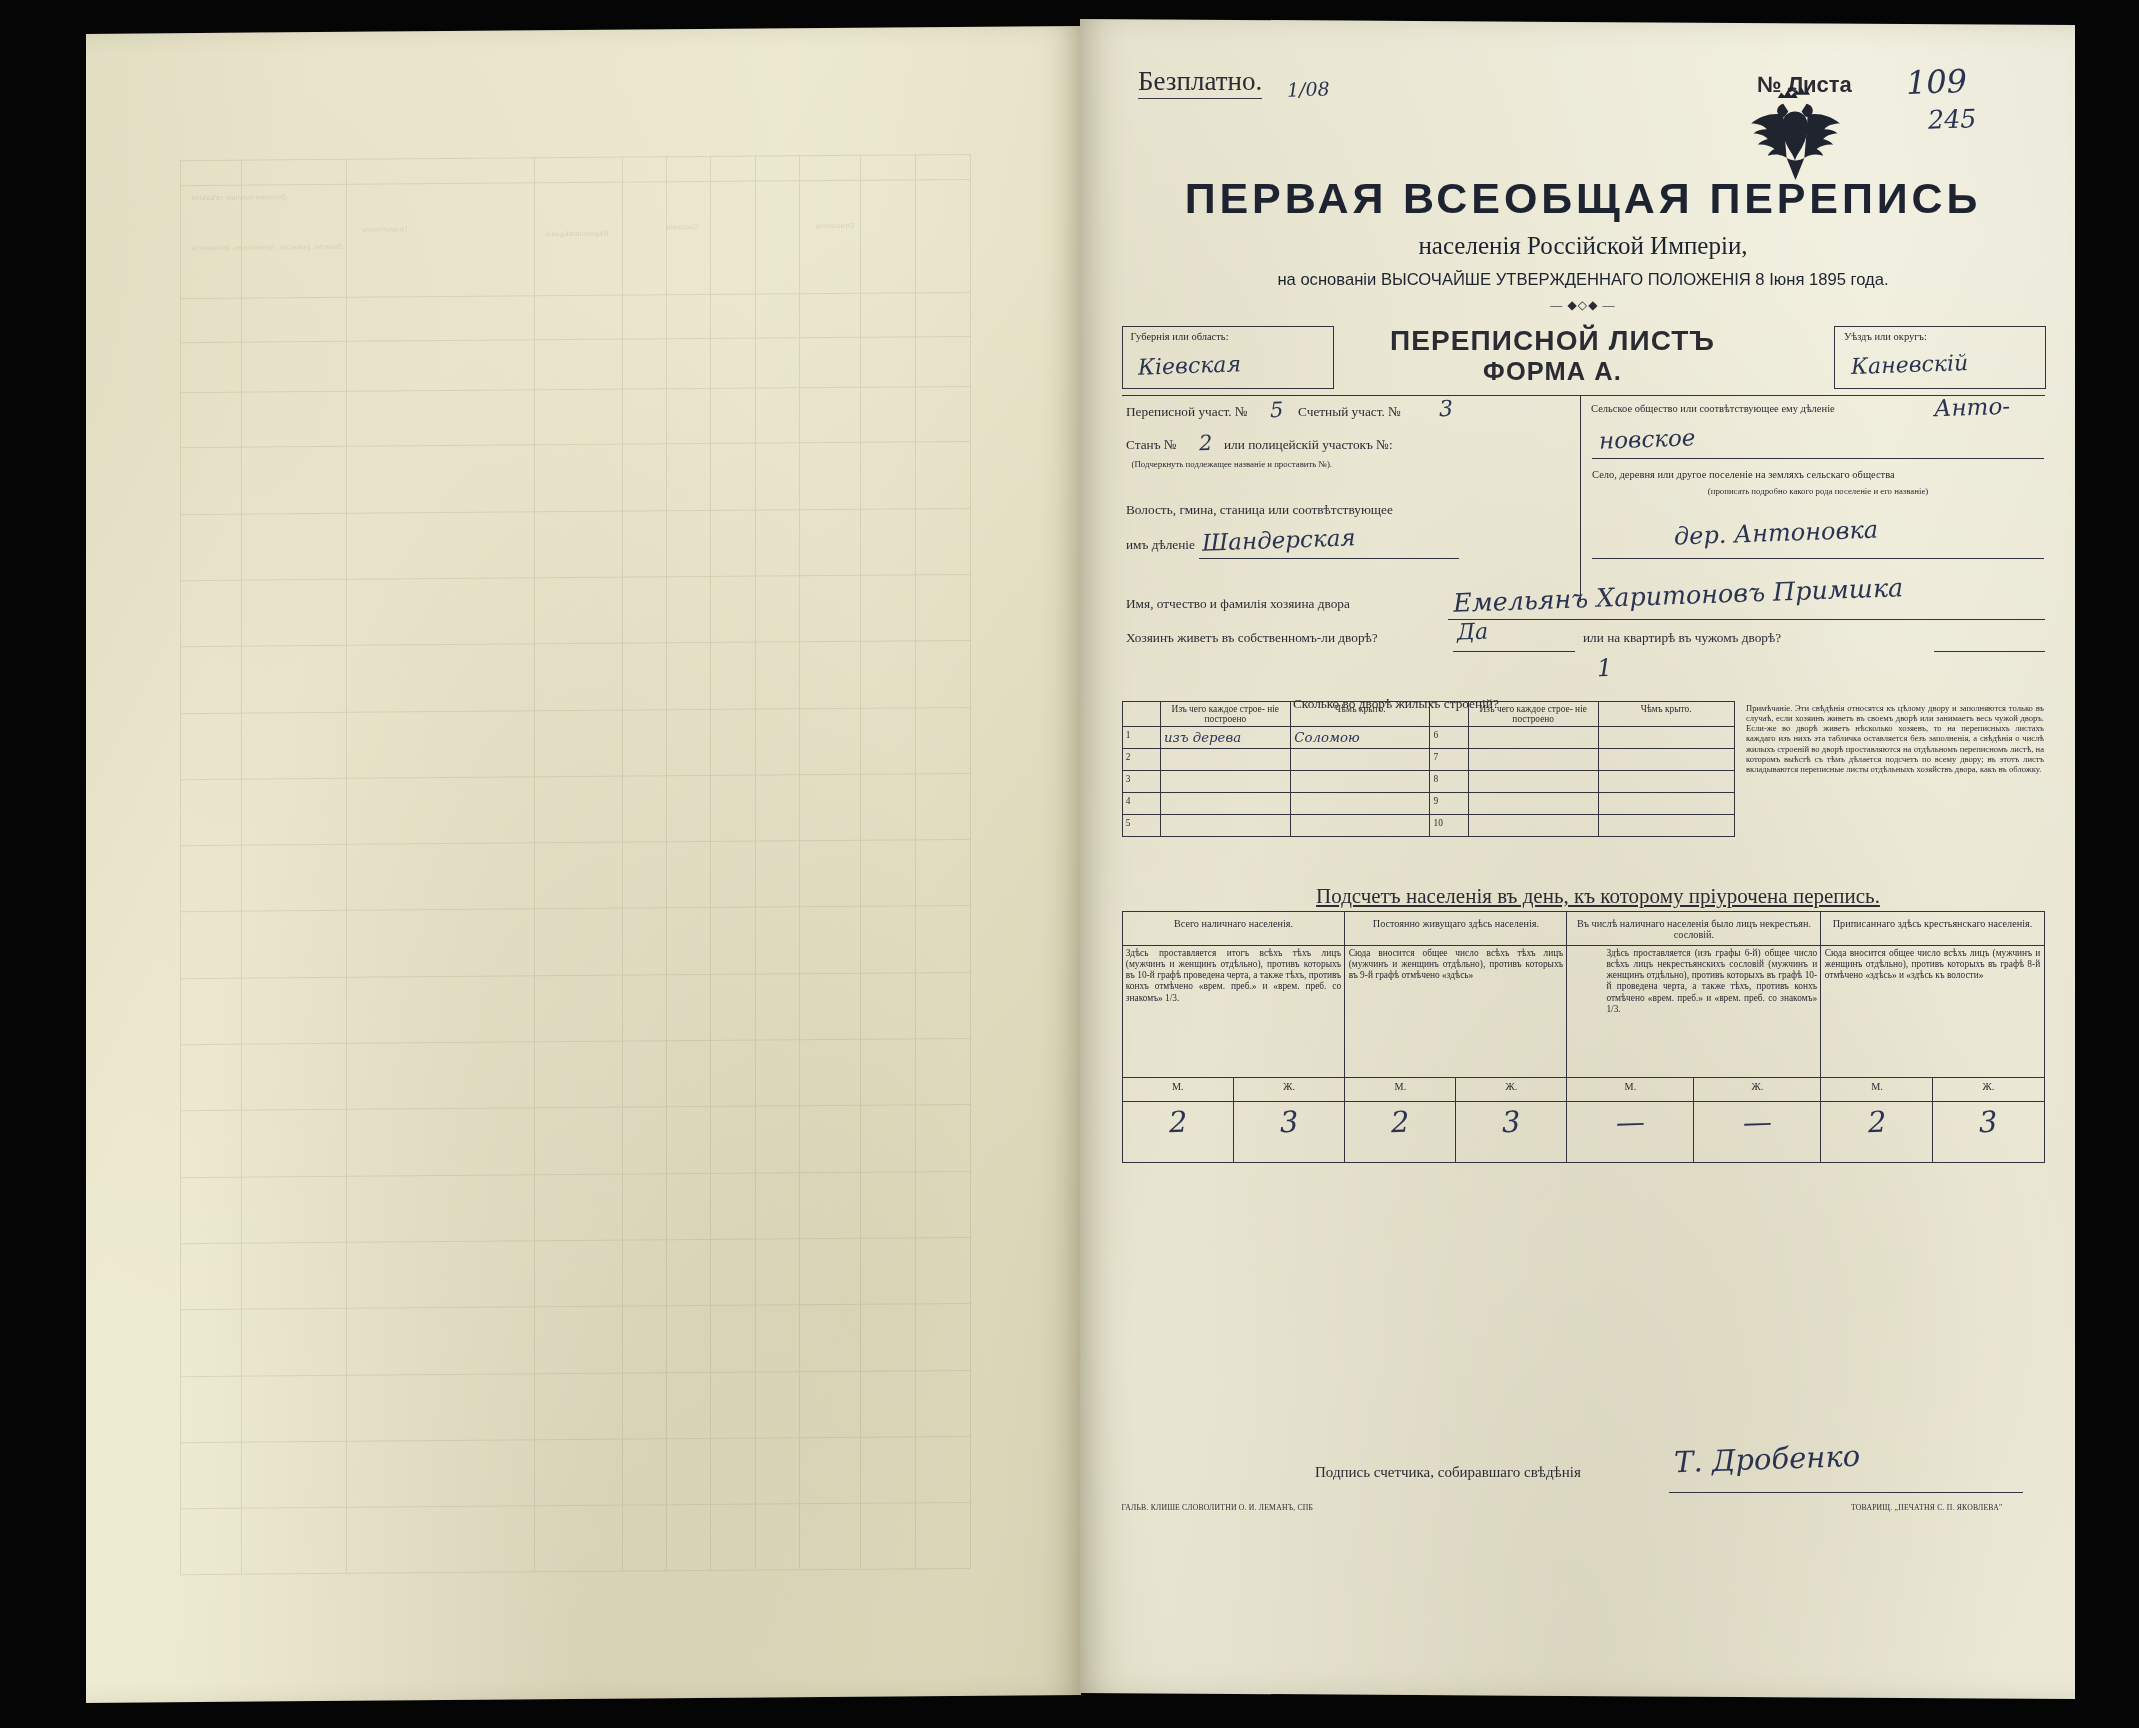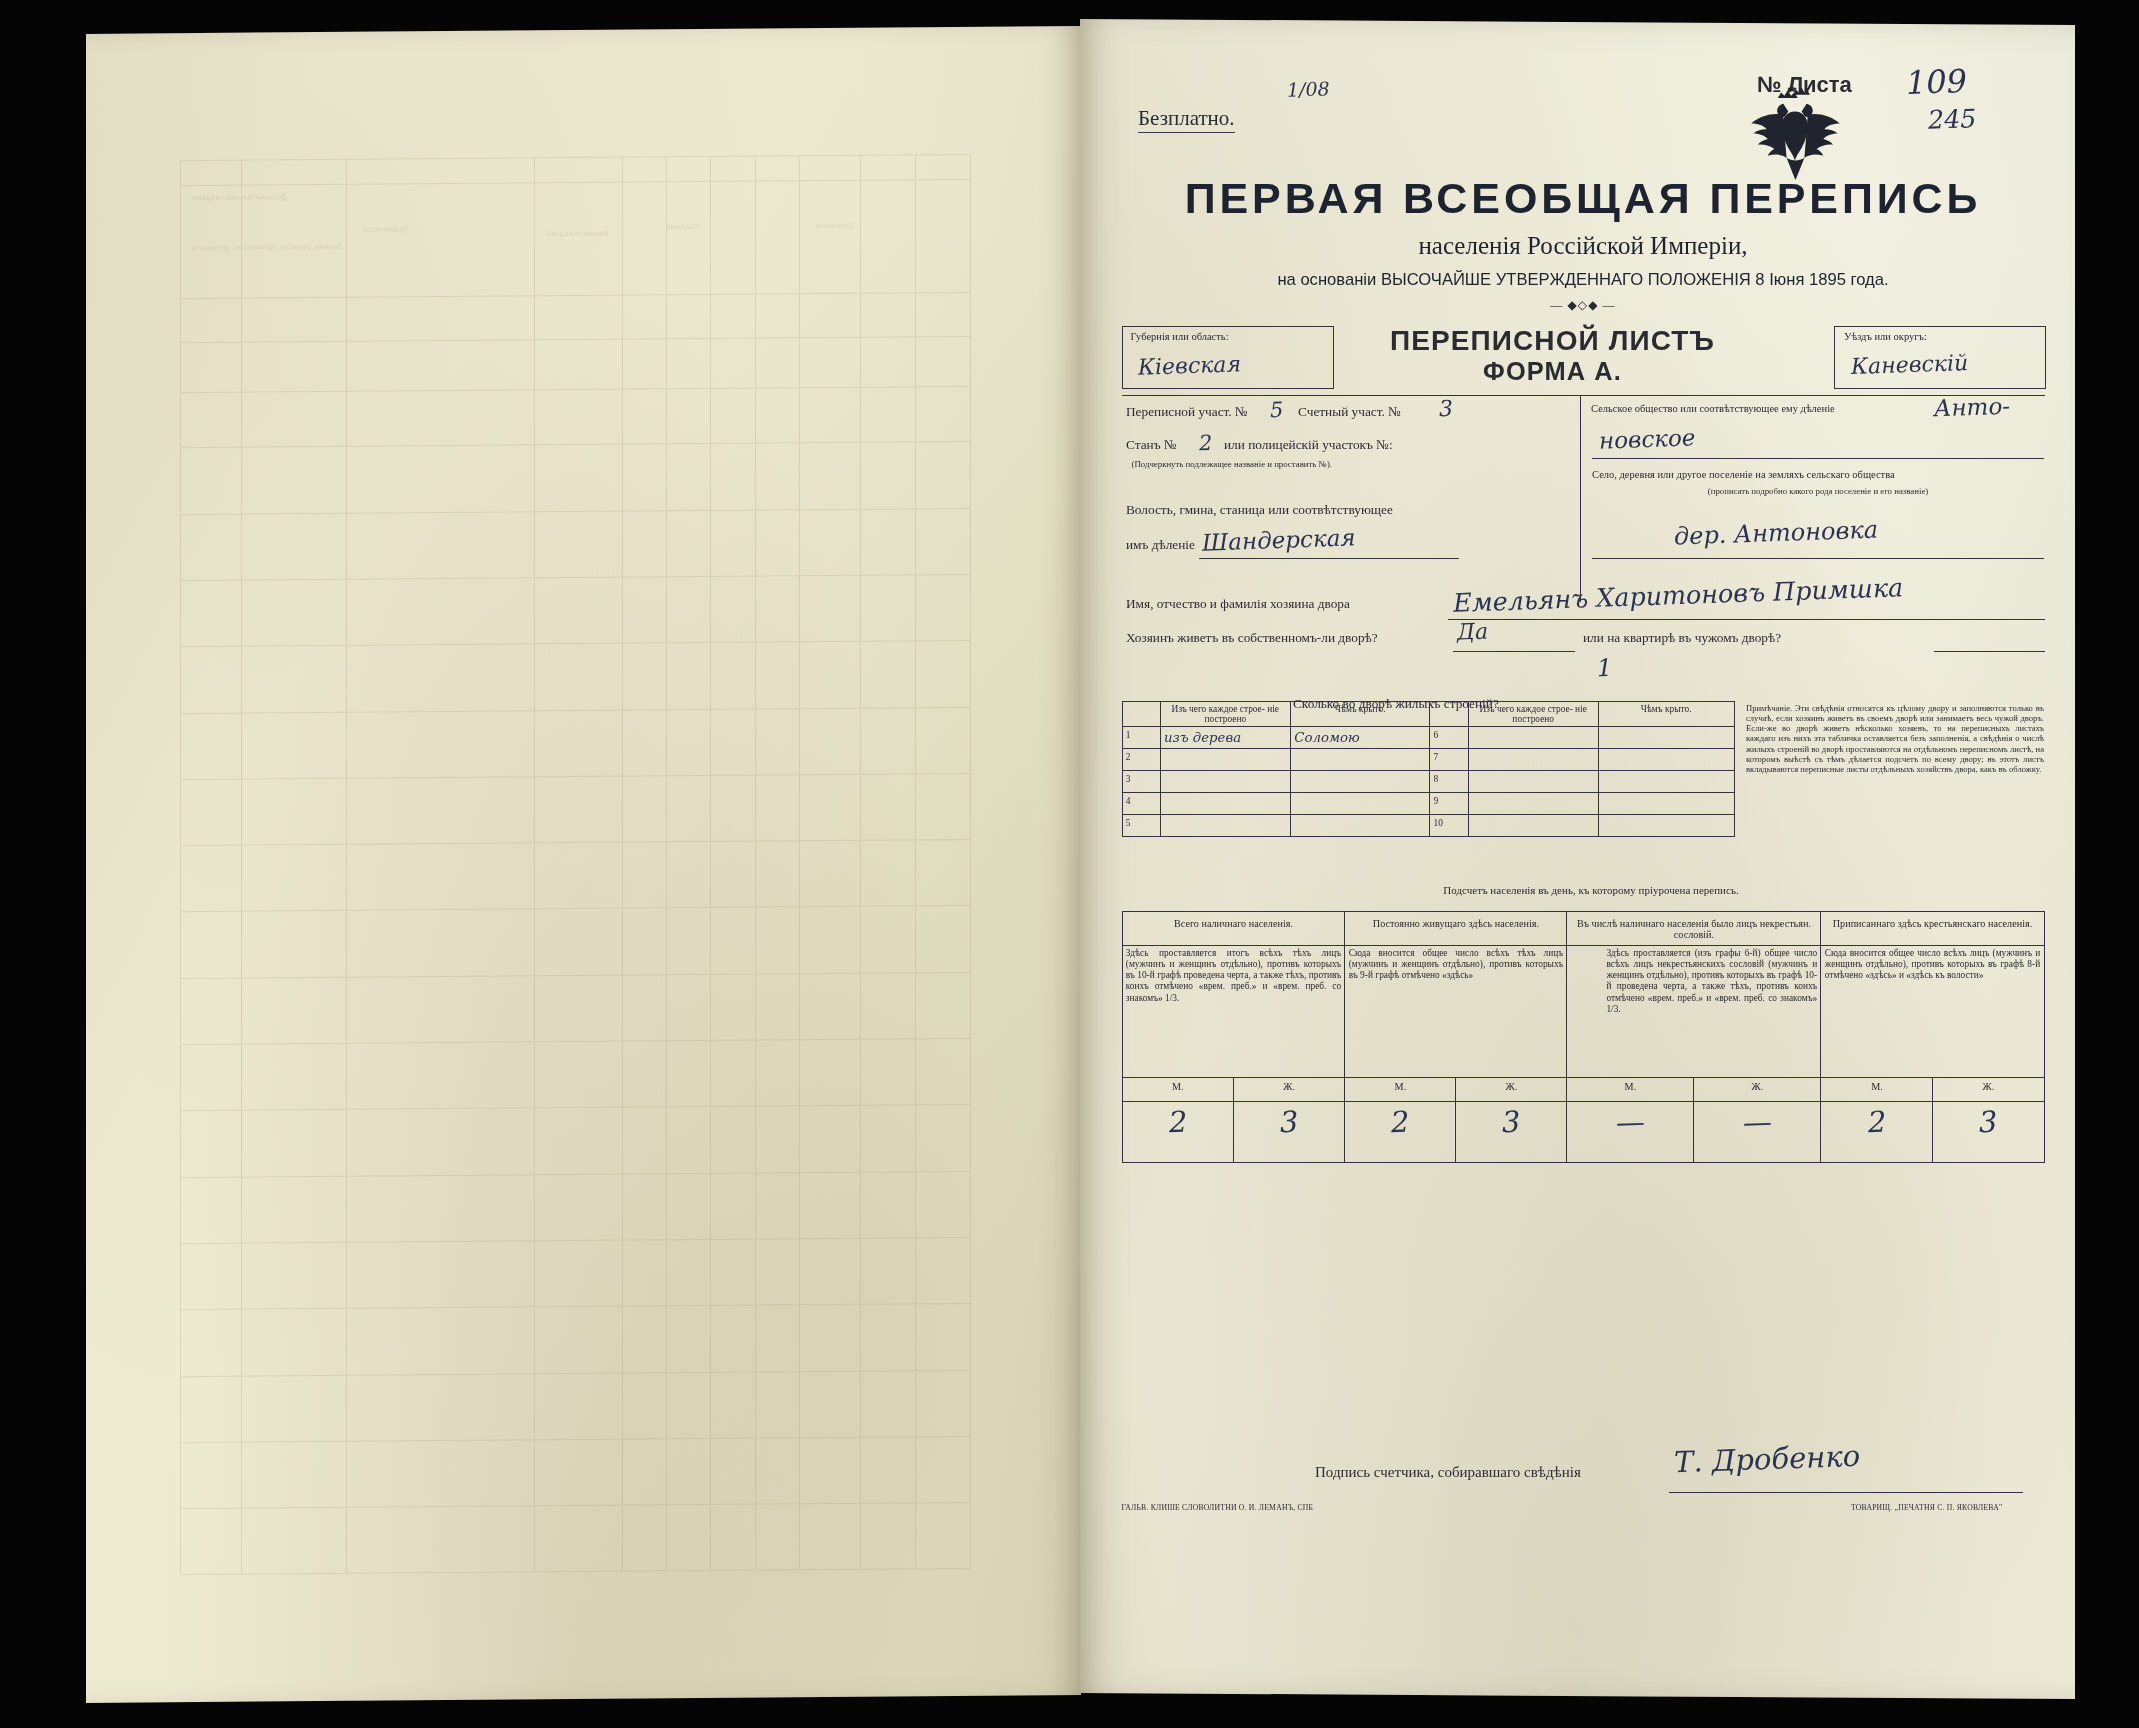--- a/index.html
+++ b/index.html
@@ -110,21 +110,21 @@
       <div class="ghost-txt" style="left:635px;top:66px;">Отношеніе</div>
     </div>
   </div>
 
   <div class="paper" id="right-page">
     <div class="grain"></div>
   </div>
 
   <div id="sheet">
 
-    <div class="blk" style="left:22px;top:0;font-size:21px;margin-top:40px;">
+    <div class="blk" style="left:22px;top:0;font-size:27px;">
       <span class="ul" style="padding-bottom:1.1px;">Безплатно.</span>
     </div>
     <div class="blk hand" style="left:171px;top:12px;font-size:19px;">1/08</div>
 
     <div class="blk" style="left:641px;top:5.5px;font-size:22px;font-weight:bold;font-family:'Liberation Sans',sans-serif;">№ Листа</div>
     <div class="blk hand" style="left:790px;top:-3.3px;font-size:32px;">109</div>
     <div class="blk hand" style="left:812px;top:38px;font-size:25.4px;">245</div>
 
     <div class="eagle">
       <svg viewBox="0 0 200 175" width="111" height="97">
@@ -257,21 +257,21 @@
           <td style="border-right:none;">10</td>
           <td></td>
           <td></td>
         </tr>
       </tbody>
         </table>
     </div>
 
     <div class="blk note" style="left:630px;top:637px;width:298px;">Примѣчаніе. Эти свѣдѣнія относятся къ цѣлому двору и заполняются только въ случаѣ, если хозяинъ живетъ въ своемъ дворѣ или занимаетъ весь чужой дворъ. Если-же во дворѣ живетъ нѣсколько хозяевъ, то на переписныхъ листахъ каждаго изъ нихъ эта табличка оставляется безъ заполненія, а свѣдѣнія о числѣ жилыхъ строеній во дворѣ проставляются на отдѣльномъ переписномъ листѣ, на которомъ выѣстѣ съ тѣмъ дѣлается подсчетъ по всему двору; въ этотъ листъ вкладываются переписные листы отдѣльныхъ хозяйствъ двора, какъ въ обложку.</div>
 
-    <div class="blk ctr md" style="left:8px;top:818px;width:934px;font-size:11px;">Подсчетъ населенія въ день, къ которому пріурочена перепись.</div>
+    <div class="blk ctr md" style="left:15px;top:818px;width:934px;font-size:21px;text-decoration:underline;">Подсчетъ населенія въ день, къ которому пріурочена перепись.</div>
 
     <div class="blk" style="left:5.5px;top:845px;">
       <table class="g" style="width:923px;font-size:10.2px;">
         <tbody>
             <tr>
           <td colspan="2" style="text-align:center;padding:5.5px 4.4px;">Всего наличнаго населенія.</td>
           <td colspan="2" style="text-align:center;padding:5.5px 4.4px;">Постоянно живущаго здѣсь населенія.</td>
           <td colspan="2" style="text-align:center;padding:5.5px 4.4px;">Въ числѣ наличнаго населенія было лицъ некрестьян. сословій.</td>
           <td colspan="2" style="text-align:center;padding:5.5px 4.4px;">Приписаннаго здѣсь крестьянскаго населенія.</td>
         </tr>

